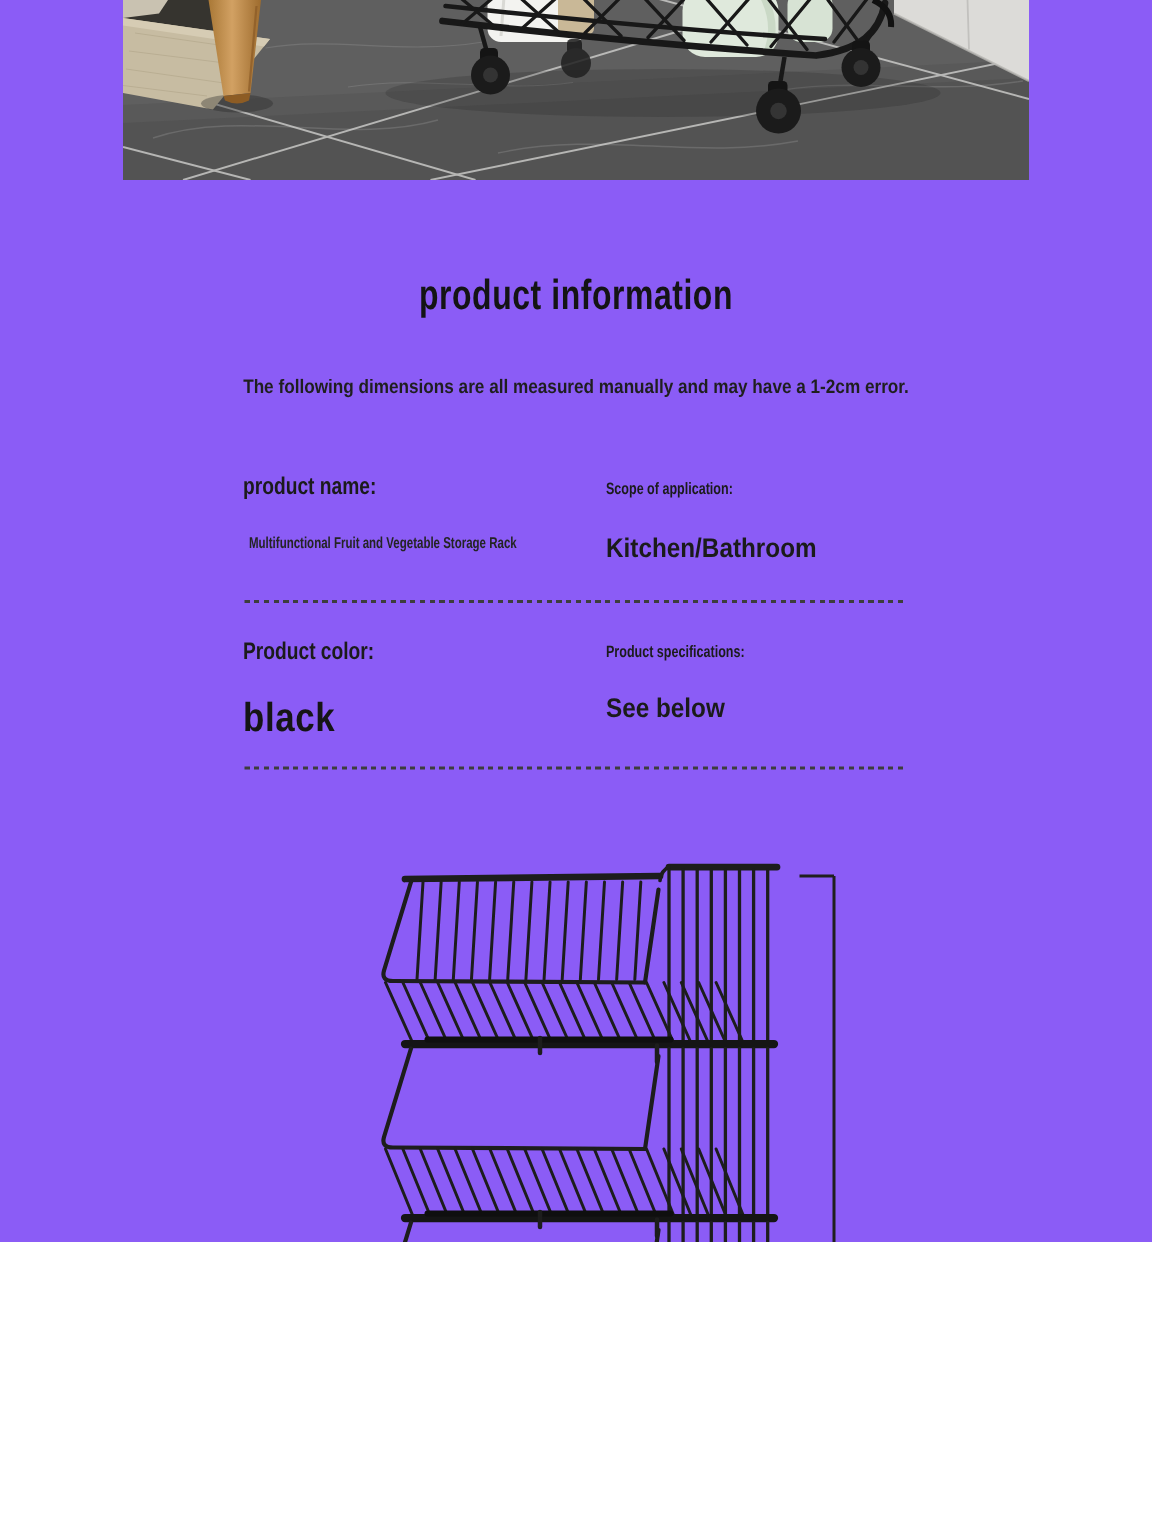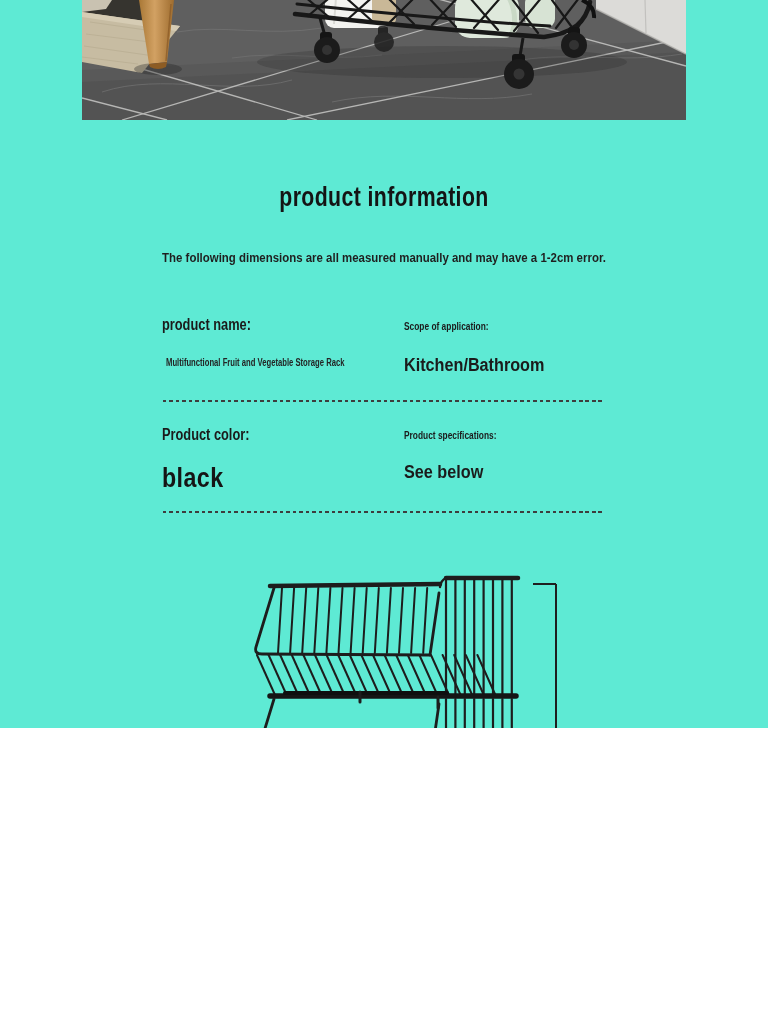--- a/index.html
+++ b/index.html
@@ -1,16 +1,16 @@
 <!DOCTYPE html>
 <html><head>
 <meta charset="utf-8">
 <style>
   html,body{margin:0;padding:0;background:#ffffff;}
-  .page{position:relative;width:768px;height:728px;background:#5eead4;overflow:hidden;
+  .page{position:relative;width:768px;height:828px;background:#8b5cf6;overflow:hidden;
         font-family:"Liberation Sans",sans-serif;}
   .abs{position:absolute;white-space:nowrap;}
   .photo-svg{position:absolute;left:82px;top:0;width:604px;height:120px;display:block;}
   .t-title{left:0;top:181px;width:768px;text-align:center;font-size:28px;font-weight:700;
            color:#141414;transform:scaleX(.76);transform-origin:50% 0;letter-spacing:.5px;}
   .t-sub{left:0;top:250px;width:768px;text-align:center;font-size:13px;font-weight:700;
          color:#1f1f1f;transform:scaleX(.88);transform-origin:50% 0;}
   .lbl-lg{font-size:16px;font-weight:700;color:#1b1b1b;transform:scaleX(.80);transform-origin:0 0;}
   .lbl-sm{font-size:11px;font-weight:700;color:#1b1b1b;transform:scaleX(.76);transform-origin:0 0;}
   .val-sm{font-size:10.5px;font-weight:700;color:#242424;transform:scaleX(.73);transform-origin:0 0;}

